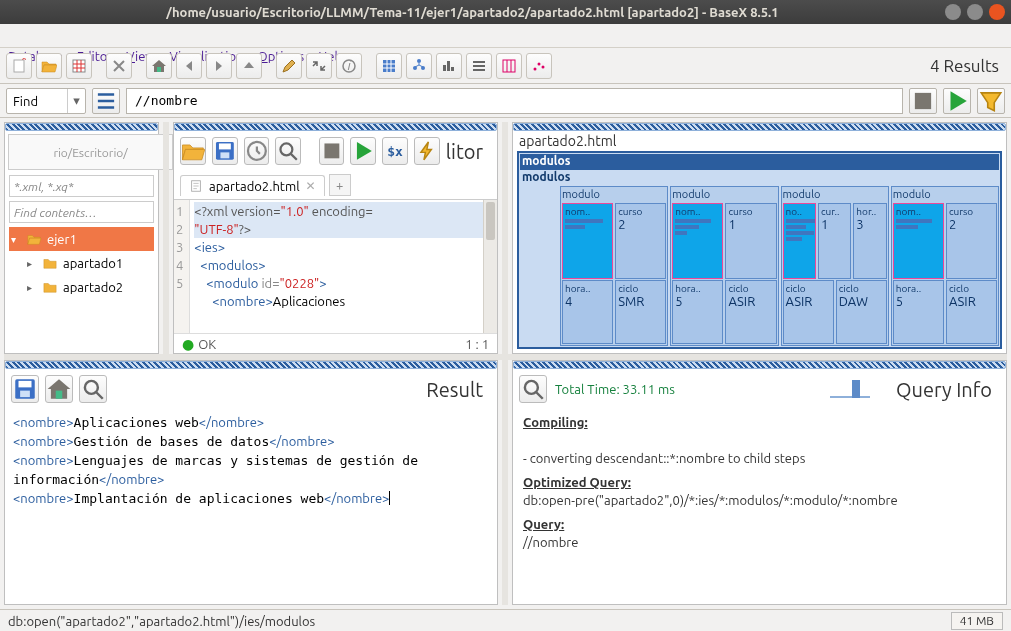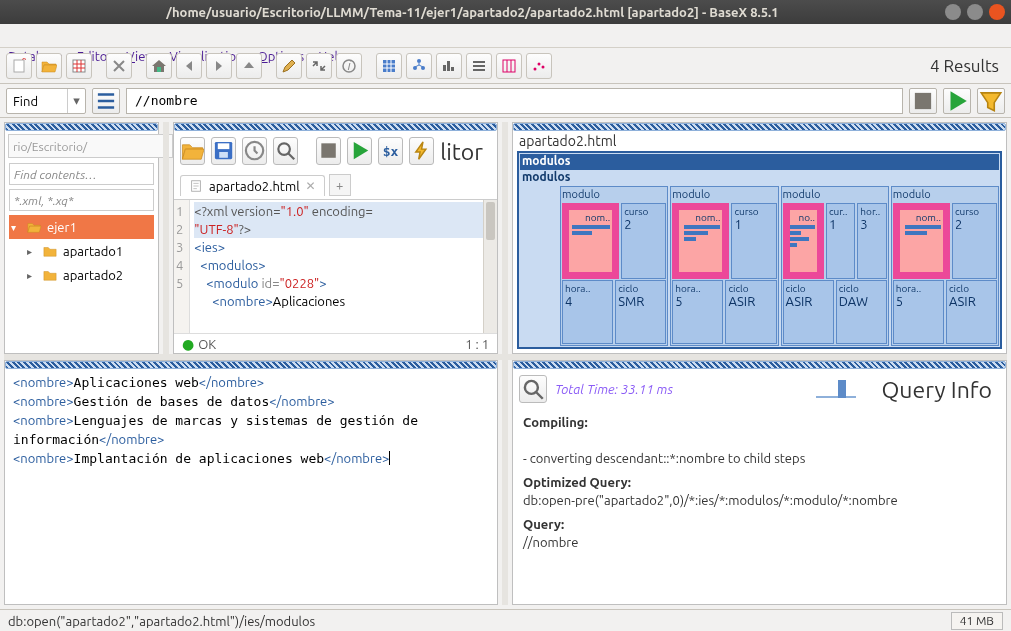--- a/index.html
+++ b/index.html
@@ -38,36 +38,36 @@
 .mainarea { flex: 1; display: flex; flex-direction: column; min-height: 0; }
 .row { display: flex; min-height: 0; }
 .panel { border: 1px solid #bfbfbf; background: #fff; display: flex; flex-direction: column; min-width: 0; min-height: 0; }
 .hatch { height: 8px; background: repeating-linear-gradient(45deg,#2b5d9e 0 2px,#cdddf1 2px 4px); border: 1px solid #8eb0da; border-radius: 2px; }
 .gripv { width: 6px; background: #e6e4e0; cursor: col-resize; }
 .griph { height: 6px; background: #e6e4e0; cursor: row-resize; }
 
 
 .navpanel { width: 155px; }
 .breadcrumb { display: flex; align-items: center; padding: 3px; gap: 4px; }
-.breadcrumb input { flex: 1; height: 24px; border: 1px solid #ccc; background: #f9f9f9; color: #999; padding: 4px 4px; font-size: 12px; }
+.breadcrumb input { flex: 1; height: 36px; border: 1px solid #ccc; background: #f9f9f9; color: #999; padding: 4px 4px; font-size: 12px; text-align: center; }
 .breadcrumb .dots { width: 22px; height: 22px; border: 1px solid #bbb; background: #f0efed; display: flex; align-items: center; justify-content: center; }
 .filterbox { margin: 2px 4px; height: 22px; border: 1px solid #ccc; padding: 0 4px; color: #888; font-style: italic; font-size: 12px; display: flex; align-items: center; }
 .tree { flex: 1; overflow: hidden; margin: 2px 4px; }
 .treeitem { display: flex; align-items: center; height: 24px; gap: 4px; padding-left: 4px; }
 .treeitem.sel { background: #f07746; color: #fff; }
 .treeitem .arrow { width: 10px; color: #666; font-size: 10px; }
 .treeitem.sel .arrow { color: #fff; }
 .foldericon { width: 18px; height: 14px; }
 
 
 .editorpanel { flex: 1; }
 .editortoolbar { display: flex; align-items: center; padding: 6px; gap: 6px; }
 .ebtn { width: 28px; height: 28px; border: 1px solid #bbb; border-radius: 3px; background: linear-gradient(#fdfdfd,#ececec); display: flex; align-items: center; justify-content: center; }
 .ebtn.text { font-family: monospace; font-size: 13px; font-weight: bold; color: #2b5d9e; }
-.panel-title { font-size: 23px; color: #333; margin-left: auto; padding-right: 8px; }
+.panel-title { font-size: 20px; color: #333; margin-left: auto; padding-right: 8px; }
 .tabbar { display: flex; align-items: center; padding: 0 6px; gap: 4px; height: 28px; }
 .tab { display: flex; align-items: center; gap: 6px; padding: 3px 8px; border: 1px solid #ccc; border-bottom: none; background: #fff; border-radius: 3px 3px 0 0; }
 .tab .closetab { color: #aaa; font-size: 12px; }
 .addtab { width: 22px; height: 22px; border: 1px solid #ccc; background: #f5f5f5; display: flex; align-items: center; justify-content: center; color: #888; }
 .codearea { flex: 1; border-top: 1px solid #ccc; display: flex; font-family: "DejaVu Sans Mono", monospace; font-size: 13px; overflow: hidden; position: relative; }
 .gutter { background: #f5f3f0; border-right: 1px solid #ddd; color: #999; text-align: right; padding: 2px 6px 2px 2px; line-height: 18px; }
 .code { flex: 1; padding: 2px 4px; line-height: 18px; white-space: pre; overflow: hidden; }
 .code .hl { background: #dce7f5; display: inline-block; width: 100%; }
 .t-spec { color: #555; }
 .t-str { color: #c22; }
@@ -83,39 +83,39 @@
 .mappanel { width: 495px; }
 .maptitle { padding: 2px 6px; color: #333; font-size: 14px; }
 .mapouter { flex: 1; margin: 0 4px 4px 4px; border: 2px solid #2b5d9e; background: #c9dbf2; display: flex; flex-direction: column; padding: 1px; }
 .mapbar { font-size: 12px; color: #123a6b; padding: 0 2px; height: 16px; font-weight: bold; }
 .mapbar.sel { background: #2b5d9e; color: #fff; }
 .maprow { flex: 1; display: flex; gap: 2px; margin-left: 40px; }
 .modbox { flex: 1; border: 1px solid #5d8bc8; background: #b7cfec; display: flex; flex-direction: column; padding: 1px; gap: 1px; min-width: 0; }
 .modbox .hdr { font-size: 11px; color: #123a6b; height: 14px; }
 .cellrow { display: flex; gap: 2px; min-height: 0; }
 .cell { border: 1px solid #5d8bc8; background: #a8c5e9; font-size: 11px; color: #123a6b; padding: 2px; display: flex; flex-direction: column; overflow: hidden; min-width: 0; }
-.cell.nombre { border: 7px solid #ec4899; background: #fca5a5; align-items: flex-end; }
+.cell.nombre { border: 1px solid #ec4899; background: #0ea5e9; }
 .cell .lbl { font-size: 10px; white-space: nowrap; overflow: hidden; }
 .cell .val { font-size: 13px; color: #0d3466; }
 .barstack { display: flex; flex-direction: column; gap: 2px; margin-top: 2px; }
 .barstack span { height: 4px; background: #3f76bf; display: block; }
 
 
 .resultpanel { flex: 1; }
 .restoolbar { display: flex; align-items: center; padding: 6px; gap: 6px; }
 .resbody { flex: 1; padding: 4px 8px; font-family: "DejaVu Sans Mono", monospace; font-size: 13px; line-height: 18px; overflow: hidden; }
 .cursor { border-right: 1px solid #000; }
 
 
 .infopanel { width: 495px; }
 .infohead { display: flex; align-items: center; padding: 6px; gap: 8px; }
-.infohead .time { color: #8b5cf6; font-style: italic; }
+.infohead .time { color: #15803d; }
 .sparkline { width: 40px; height: 22px; }
 .infobody { flex: 1; padding: 4px 10px; font-size: 13px; color: #333; line-height: 18px; }
-.infobody b { font-weight: bold; }
+.infobody b { font-weight: bold; text-decoration: underline; }
 
 
 .bottombar { height: 22px; border-top: 1px solid #c8c4bc; display: flex; align-items: center; padding: 0 8px; font-size: 13px; color: #333; }
 .membox { margin-left: auto; border: 1px solid #bbb; padding: 0 8px; height: 18px; display: flex; align-items: center; background: #f5f3f0; font-size: 12px; }
 
 
 .ico-folder { fill: #f2b33b; stroke: #c88a1f; stroke-width: .5; }
 .ico-save { fill: #3b6fc5; }
 .ico-home { fill: #7a766f; }
 .ico-play { fill: #27a43a; }
@@ -370,22 +370,22 @@
 <div class="mainarea">
 
 <div class="row" style="height:236px; padding:4px 4px 0 4px; gap:4px;">
 
   <div class="panel navpanel">
     <div class="hatch"></div>
     <div class="breadcrumb">
       <input value="rio/Escritorio/" style="">
       <div class="dots">...</div>
     </div>
+    <div class="filterbox">*.xml, *.xq*</div>
     <div class="filterbox">Find contents…</div>
-    <div class="filterbox">*.xml, *.xq*</div>
     <div class="tree" id="filetree">
           <div class="treeitem sel" style="padding-left: 2px;">
             <span class="arrow">▾</span>
             <svg class="foldericon" viewBox="0 0 16 16">
               <use href="#i-folder-open"></use>
             </svg>
             <span>ejer1</span>
           </div>
           <div class="treeitem" style="padding-left: 18px;">
             <span class="arrow">▸</span>
@@ -602,20 +602,38 @@
   </div>
 
 </div>
 
 <div class="griph" style="margin:0 4px"></div>
 
 <div class="row" style="flex:1; padding:0 4px 4px 4px; gap:4px;">
 
   <div class="panel resultpanel">
     <div class="hatch"></div>
+    <div class="restoolbar">
+      <div class="ebtn">
+            <svg viewBox="0 0 16 16">
+              <use href="#i-save"></use>
+            </svg>
+          </div>
+      <div class="ebtn">
+            <svg viewBox="0 0 16 16">
+              <use href="#i-home"></use>
+            </svg>
+          </div>
+      <div class="ebtn">
+            <svg viewBox="0 0 16 16">
+              <use href="#i-mag"></use>
+            </svg>
+          </div>
+      <div class="panel-title">Result</div>
+    </div>
     <div class="resbody" id="resultbody"><span class="t-tag">&lt;nombre&gt;</span>Aplicaciones web<span class="t-tag">&lt;/nombre&gt;</span><br><span class="t-tag">&lt;nombre&gt;</span>Gestión de bases de datos<span class="t-tag">&lt;/nombre&gt;</span><br><span class="t-tag">&lt;nombre&gt;</span>Lenguajes de marcas y sistemas de gestión de información<span class="t-tag">&lt;/nombre&gt;</span><br><span class="t-tag">&lt;nombre&gt;</span>Implantación de aplicaciones web<span class="t-tag">&lt;/nombre&gt;</span><span class="cursor"></span></div>
   </div>
 
   <div class="gripv"></div>
 
   <div class="panel infopanel">
     <div class="hatch"></div>
     <div class="infohead">
       <div class="ebtn">
             <svg viewBox="0 0 16 16">

